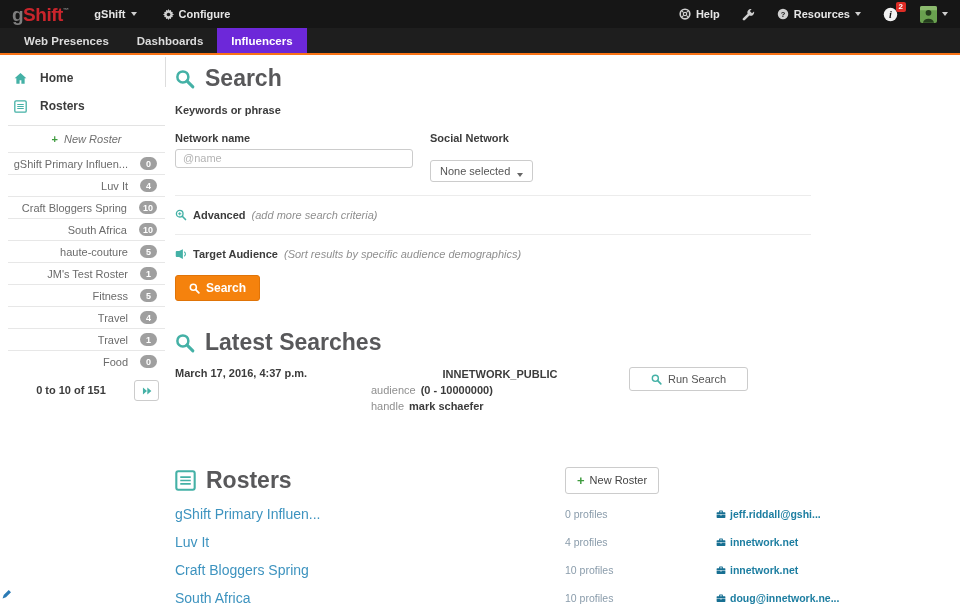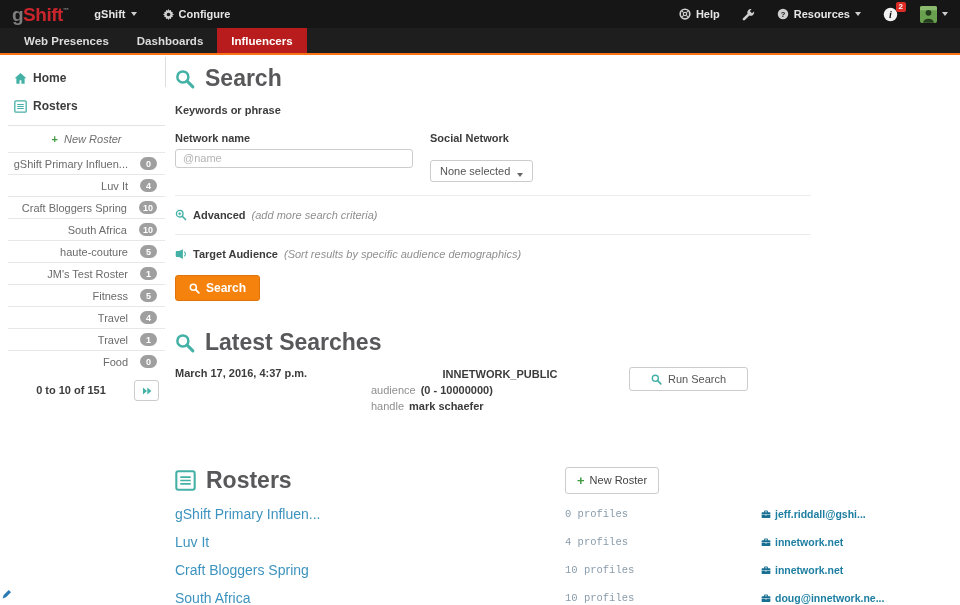--- a/index.html
+++ b/index.html
@@ -24,29 +24,29 @@
   .info-wrap { position:relative; }
   .badge-red { position:absolute; top:-5px; right:-8px; background:#dd2c25; color:#fff;
     font-size:8px; font-weight:bold; padding:1px 3px; border-radius:2px; line-height:1.1; }
   .avatar { width:17px; height:17px; border-radius:2px; overflow:hidden; }
 
   
   .subnav { height:27px; background:#1e1e1e; display:flex; align-items:stretch;
     padding-left:10px; border-bottom:2px solid #f97316; }
   .tab { padding:0 14px; display:flex; align-items:center; font-size:11.5px;
     font-weight:bold; color:#dcdcdc; cursor:pointer; }
-  .tab.active { background:#b91c1c; color:#fff; }
+  .tab.active { background:#6d28d9; color:#fff; }
 
   
   .sidebar { position:absolute; left:0; top:57px; width:165px; bottom:0; background:#fff; }
   .sidebar-top-border { position:absolute; left:165px; top:57px; width:1px; height:30px; background:#ddd; }
   .main { position:absolute; left:165px; top:57px; right:0; bottom:0; padding:8px 0 0 10px; }
 
   
-  .side-link { display:flex; align-items:center; gap:6px; font-size:12px; font-weight:bold;
+  .side-link { display:flex; align-items:center; gap:13px; font-size:12px; font-weight:bold;
     color:#3c3c3c; margin:14px 0 0 14px; cursor:pointer; }
   .teal { color:#44b1a6; }
   .new-roster-row { margin:12px 0 0 8px; border-top:1px solid #e3e3e3;
     text-align:center; padding:7px 0; font-size:11px; color:#6f6f6f; cursor:pointer; }
   .new-roster-row .plus { color:#3e9b3e; font-weight:bold; font-style:normal; margin-right:3px; }
   .new-roster-row .nr-label { font-style:italic; }
   .side-roster-item { margin-left:8px; display:flex; justify-content:flex-end; align-items:center;
     padding:4px 8px 4px 0; border-top:1px solid #e7e7e7; font-size:11px; color:#6b6b6b; cursor:pointer; }
   .side-roster-item:first-child { border-top:1px solid #e7e7e7; }
   .side-roster-label { margin-right:12px; text-align:right; white-space:nowrap; overflow:hidden; }
@@ -99,21 +99,21 @@
   .rs-header { display:flex; align-items:center; margin-top:52px; width:690px; }
   .rs-title-wrap { width:390px; }
   .btn-new-roster { border:1px solid #ccc; background:#fff; border-radius:3px; font-size:11px;
     color:#444; padding:5px 11px; display:inline-flex; align-items:center; gap:5px;
     cursor:pointer; font-family:inherit; }
   .btn-new-roster .plus { color:#3e9b3e; font-weight:bold; font-size:13px; }
   .roster-table { margin-top:6px; width:720px; }
   .roster-row { display:flex; align-items:center; height:28px; }
   .rt-name { width:390px; font-size:14px; color:#3d93bf; cursor:pointer; white-space:nowrap;
     overflow:hidden; }
-  .rt-profiles { width:196px; font-size:10.5px; color:#8a9cab;font-family:Liberation Mono, monospace; }
+  .rt-profiles { width:151px; font-size:10.5px; color:#8a9cab; }
   .rt-email { display:flex; align-items:center; gap:4px; font-size:10.5px; font-weight:bold;
     color:#1d7ea1; cursor:pointer; white-space:nowrap; }
   .corner-icon { position:absolute; left:2px; bottom:2px; color:#2a7ab5; }
 </style>
 </head>
 <body>
 
 <header class="topnav">
   <div class="logo">
     <span class="g">g</span>

